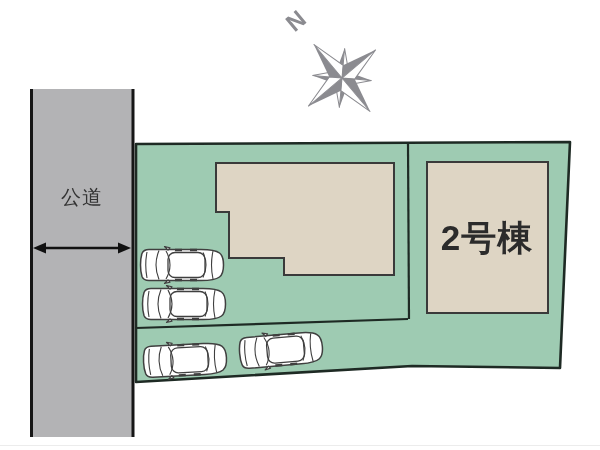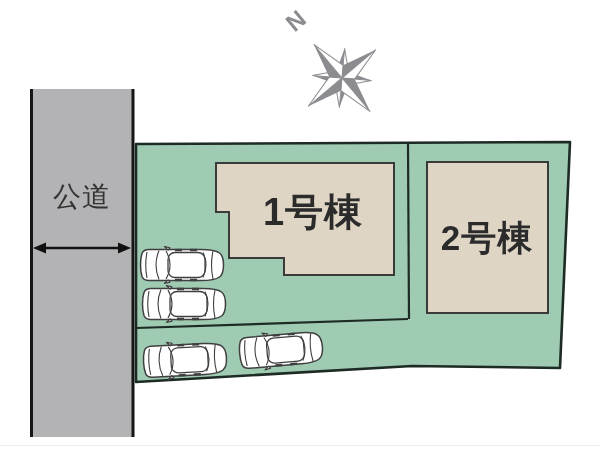--- a/index.html
+++ b/index.html
@@ -6,21 +6,21 @@
   .stage {
     position:relative; width:600px; height:450px; background:#ffffff;
     overflow:hidden;
     font-family:"Liberation Sans","DejaVu Sans",sans-serif;
   }
   .plan-svg { position:absolute; left:0; top:0; width:600px; height:450px; }
   .label {
     position:absolute; transform:translate(-50%,-50%);
     white-space:nowrap; line-height:1; user-select:none;
   }
-  .road-label { color:var(--text_dark); font-size:28px; font-weight:500; letter-spacing:1px; }
+  .road-label { color:var(--text_dark); font-size:20px; font-weight:500; letter-spacing:1px; }
   .bldg-label { color:var(--building_text); font-weight:bold; letter-spacing:1px; }
   .bldg-label.b1 { font-size:38px; }
   .bldg-label.b2 { font-size:35px; }
   .north-label {
     color:var(--compass_gray); font-size:24px; font-weight:bold;
     transform:translate(-50%,-50%) rotate(-40deg);
   }
   .bottom-hairline {
     position:absolute; left:0; top:445px; width:600px; height:1px;
     background:#ececec;
@@ -94,17 +94,16 @@
       <polygon points="0,44 -9,9 0,0" fill="#ffffff" style="stroke:var(--compass_gray)" stroke-width="1"></polygon>
       <polygon points="-44,0 -9,9 0,0" style="fill:var(--compass_gray)"></polygon>
       <polygon points="-44,0 -9,-9 0,0" fill="#ffffff" style="stroke:var(--compass_gray)" stroke-width="1"></polygon>
     </g>
   </svg>
 
   <div class="label north-label" style="left:296px; top:21px;">N</div>
 
   <div class="label road-label" style="left:82px; top:197px;">公道</div>
 
-  <div class="label bldg-label b1" style="left:313px; top:212px;">1号棟</div>
   <div class="label bldg-label b2" style="left:487px; top:237px;">2号棟</div>
 
   <div class="bottom-hairline"></div>
 </div>
 
 </body></html>

